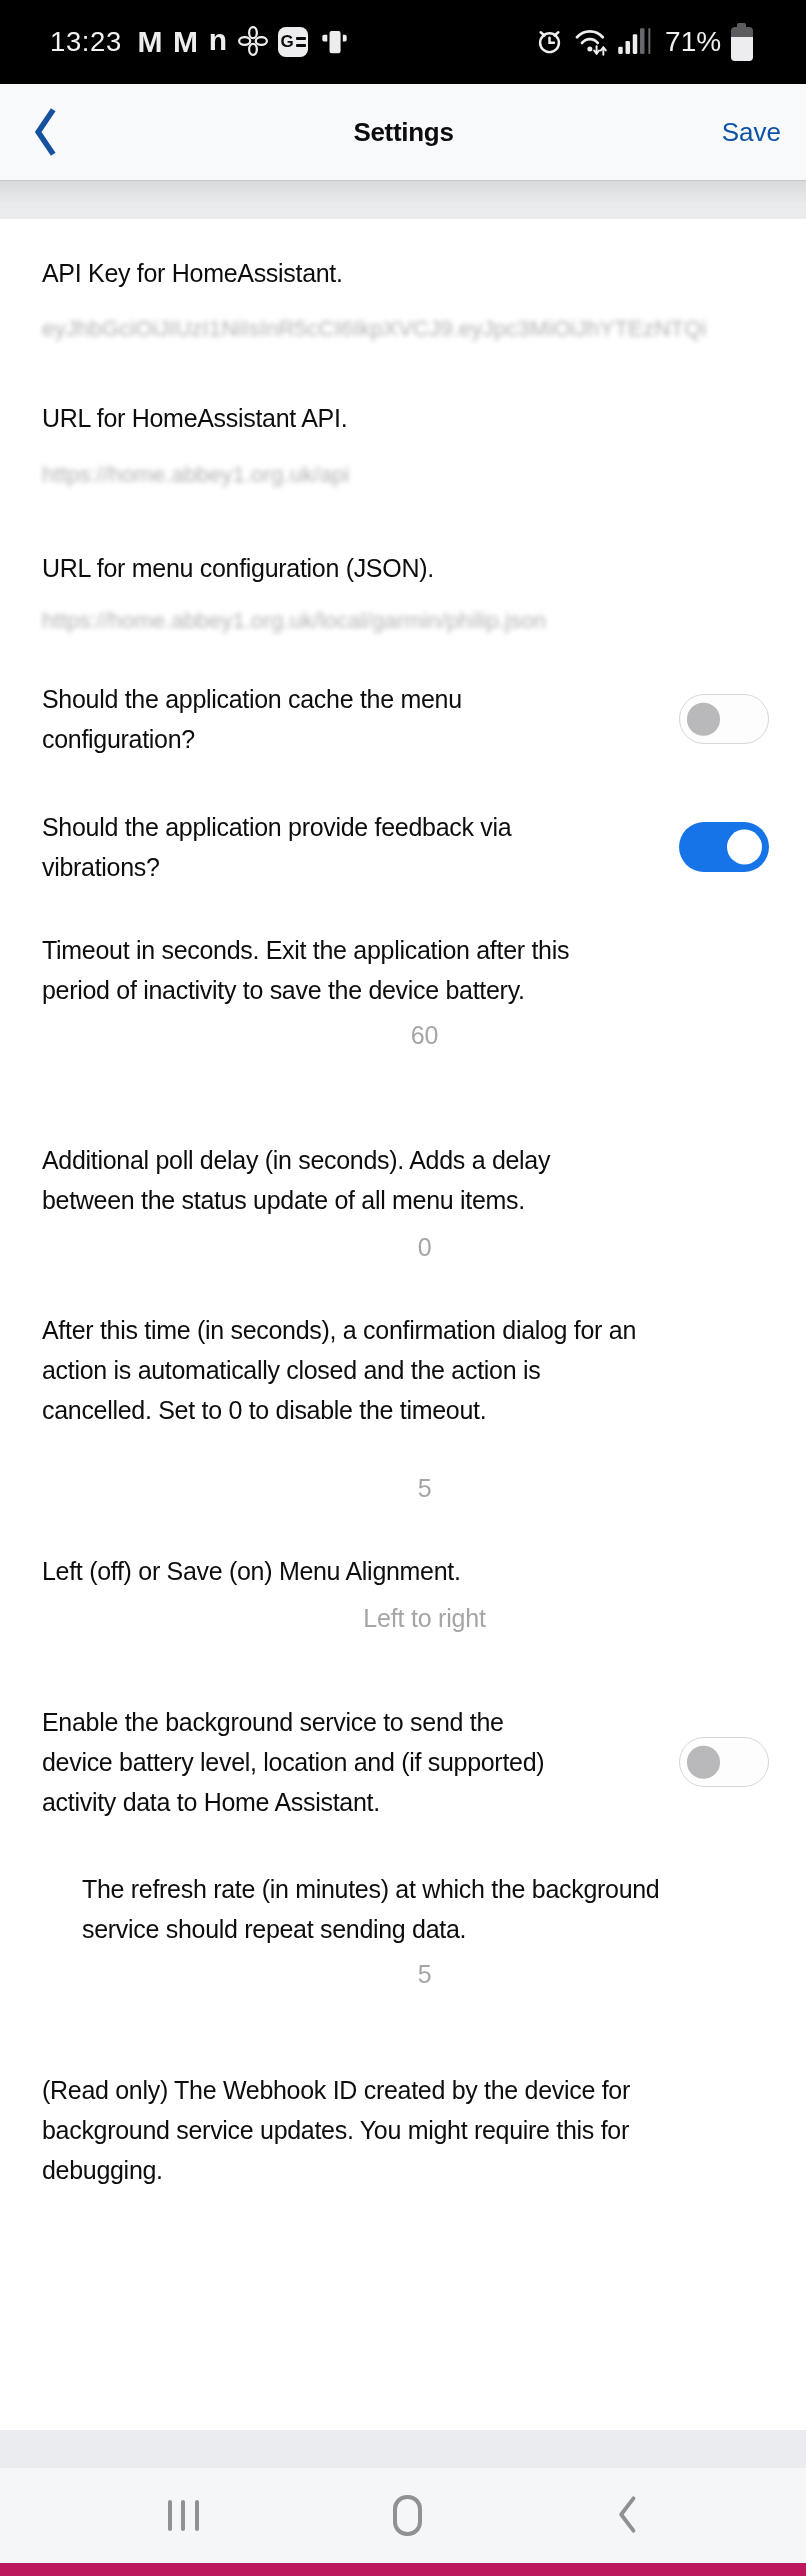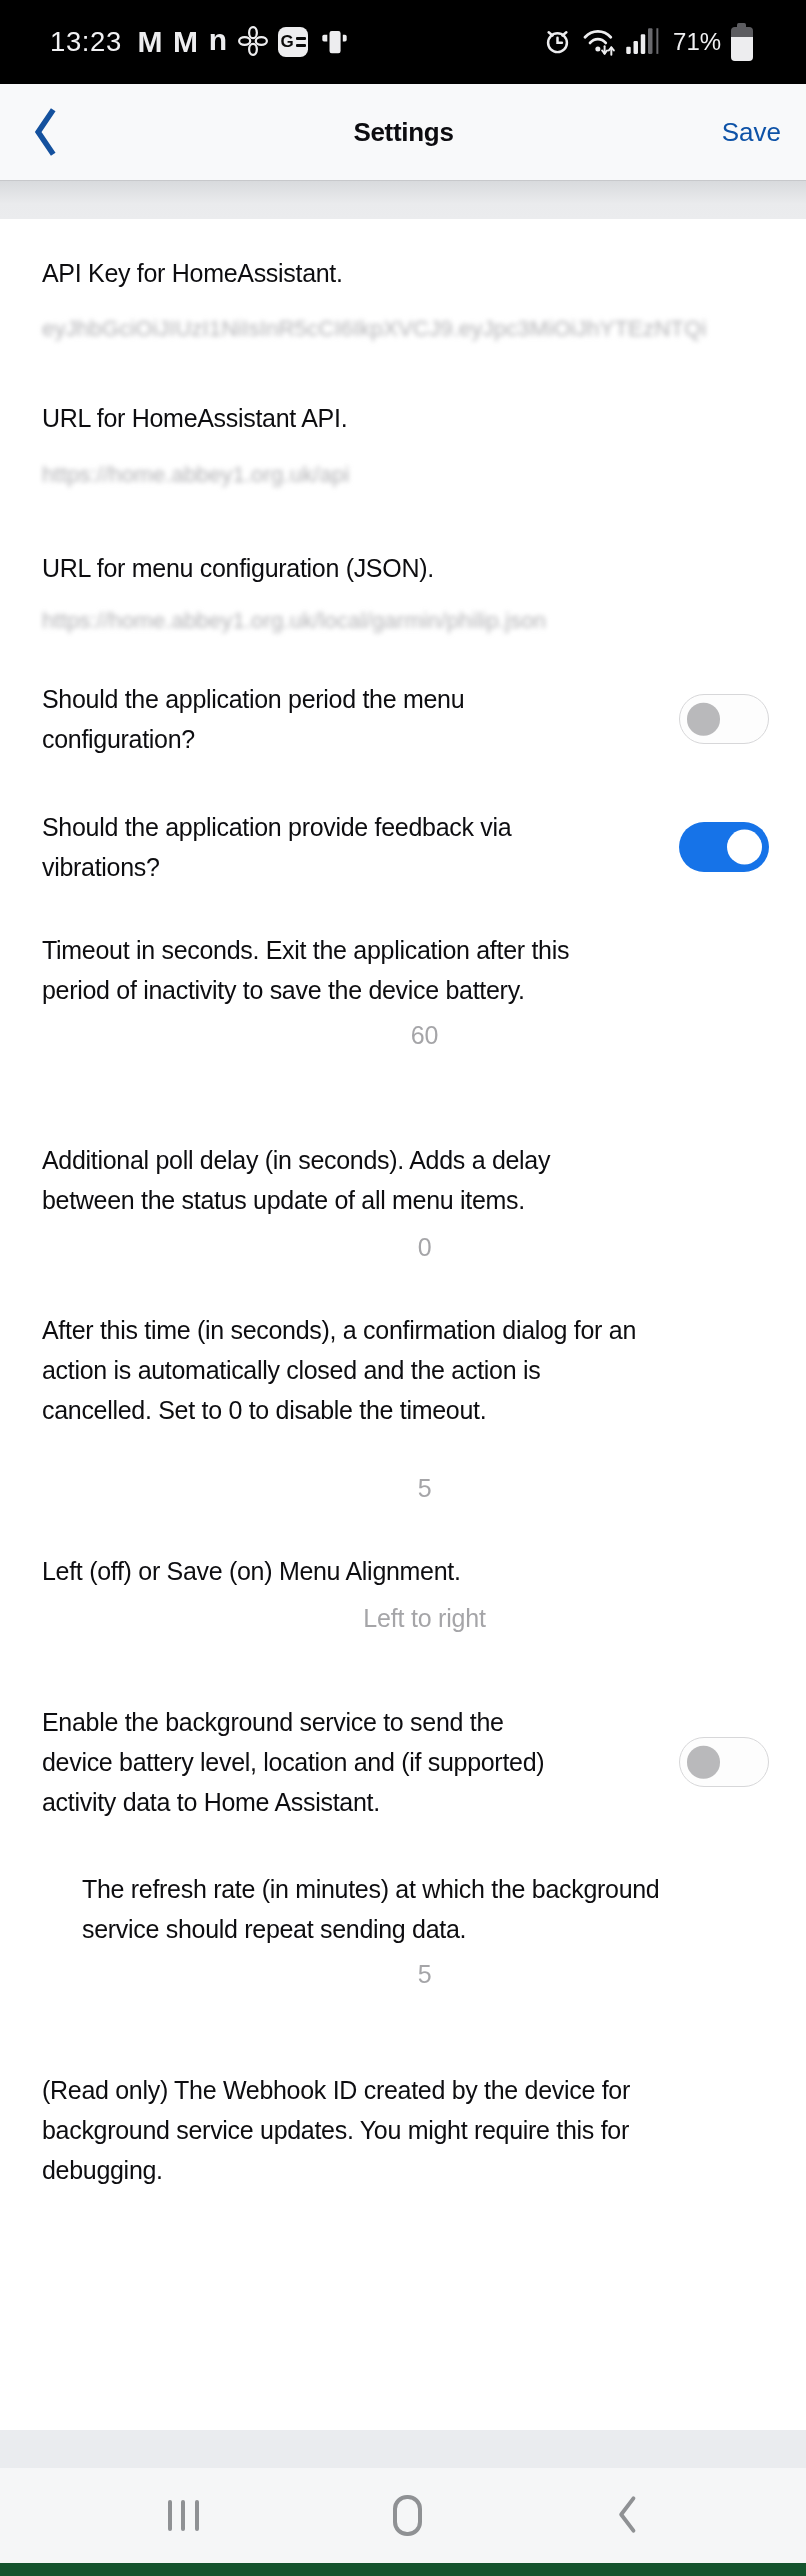--- a/index.html
+++ b/index.html
@@ -1,31 +1,31 @@
 <!DOCTYPE html>
 <html style="font-size:9px"><head>
 <meta charset="utf-8">
 <style>
   * { margin:0; padding:0; box-sizing:border-box; }
   body { font-family: "Liberation Sans", "DejaVu Sans", sans-serif; background:#fff; }
-  .screen { width:807px; height:2576px; position:relative; background:#14532d; overflow:hidden; }
+  .screen { width:807px; height:2576px; position:relative; background:#be185d; overflow:hidden; }
 
   
   .status-bar { height:84px; background:#000; display:flex; align-items:center; padding:0 54px 0 50px; }
   .sb-time { font-size:27.5px; color:#f1f1f3; letter-spacing:0.6px; font-weight:400; }
   .sb-left-icons { display:flex; align-items:center; gap:10.6px; margin-left:15.7px; }
   .sb-m { font-size:30px; font-weight:600; color:#ededef; line-height:1; }
   .sb-n { font-size:30px; font-weight:700; color:#ededef; line-height:1; position:relative; top:-1.7px; }
   .sb-news { width:30px; height:30px; background:#ededef; border-radius:7.8px; display:flex; align-items:center; justify-content:center; gap:2.8px; }
   .sb-news .g { font-size:17px; font-weight:700; color:#0a0a0a; }
   .sb-news .bars { display:flex; flex-direction:column; gap:3.9px; }
   .sb-news .bars i { display:block; width:9.5px; height:3.4px; background:#0a0a0a; border-radius:1.1px; }
   .sb-spacer { flex:1; }
   .sb-right-icons { display:flex; align-items:center; gap:8.4px; }
-  .sb-percent { font-size:24px; color:#f0f0f2; margin-left:3.4px; }
+  .sb-percent { font-size:28px; color:#f0f0f2; margin-left:3.4px; }
   .battery { display:flex; flex-direction:column; align-items:center; margin-left:1.1px; }
   .battery-cap { width:9px; height:3.9px; background:#5c5c60; border-radius:1.7px 1.7px 0 0; }
   .battery-body { width:22.4px; height:34px; border-radius:3.9px; background:linear-gradient(to bottom, #5c5c60 0 29%, #ededef 29% 100%); }
 
   
   .header { height:96px; background:#f8f9fa; display:flex; align-items:center; padding:0 26px 0 29px; position:relative; }
   .header-title { position:absolute; left:0; right:0; text-align:center; font-size:26px; font-weight:700; color:#0c0c10; letter-spacing:-0.3px; }
   .save-btn { margin-left:auto; font-size:26px; color:#0d52a7; background:none; border:none; font-family:inherit; position:relative; z-index:2; cursor:pointer; }
   .back-btn { position:relative; z-index:2; width:34px; height:56px; background:none; border:none; cursor:pointer; padding:0; }
 
@@ -170,21 +170,21 @@
     <div class="label mt-api-label">API Key for HomeAssistant.</div>
     <div class="blur-value mt-api-value">eyJhbGciOiJIUzI1NiIsInR5cCI6IkpXVCJ9.eyJpc3MiOiJhYTEzNTQi</div>
 
     <div class="label mt-ha-label">URL for HomeAssistant API.</div>
     <div class="blur-value mt-ha-value">https://home.abbey1.org.uk/api</div>
 
     <div class="label mt-menu-label">URL for menu configuration (JSON).</div>
     <div class="blur-value mt-menu-value">https://home.abbey1.org.uk/local/garmin/philip.json</div>
 
     <div class="toggle-row mt-row-cache">
-      <div class="label">Should the application period the menu
+      <div class="label">Should the application cache the menu
 configuration?</div>
       <div class="toggle" data-state="off">
         <span class="knob"></span>
       </div>
     </div>
 
 
     <div class="toggle-row mt-row-vib">
       <div class="label">Should the application provide feedback via
 vibrations?</div>

